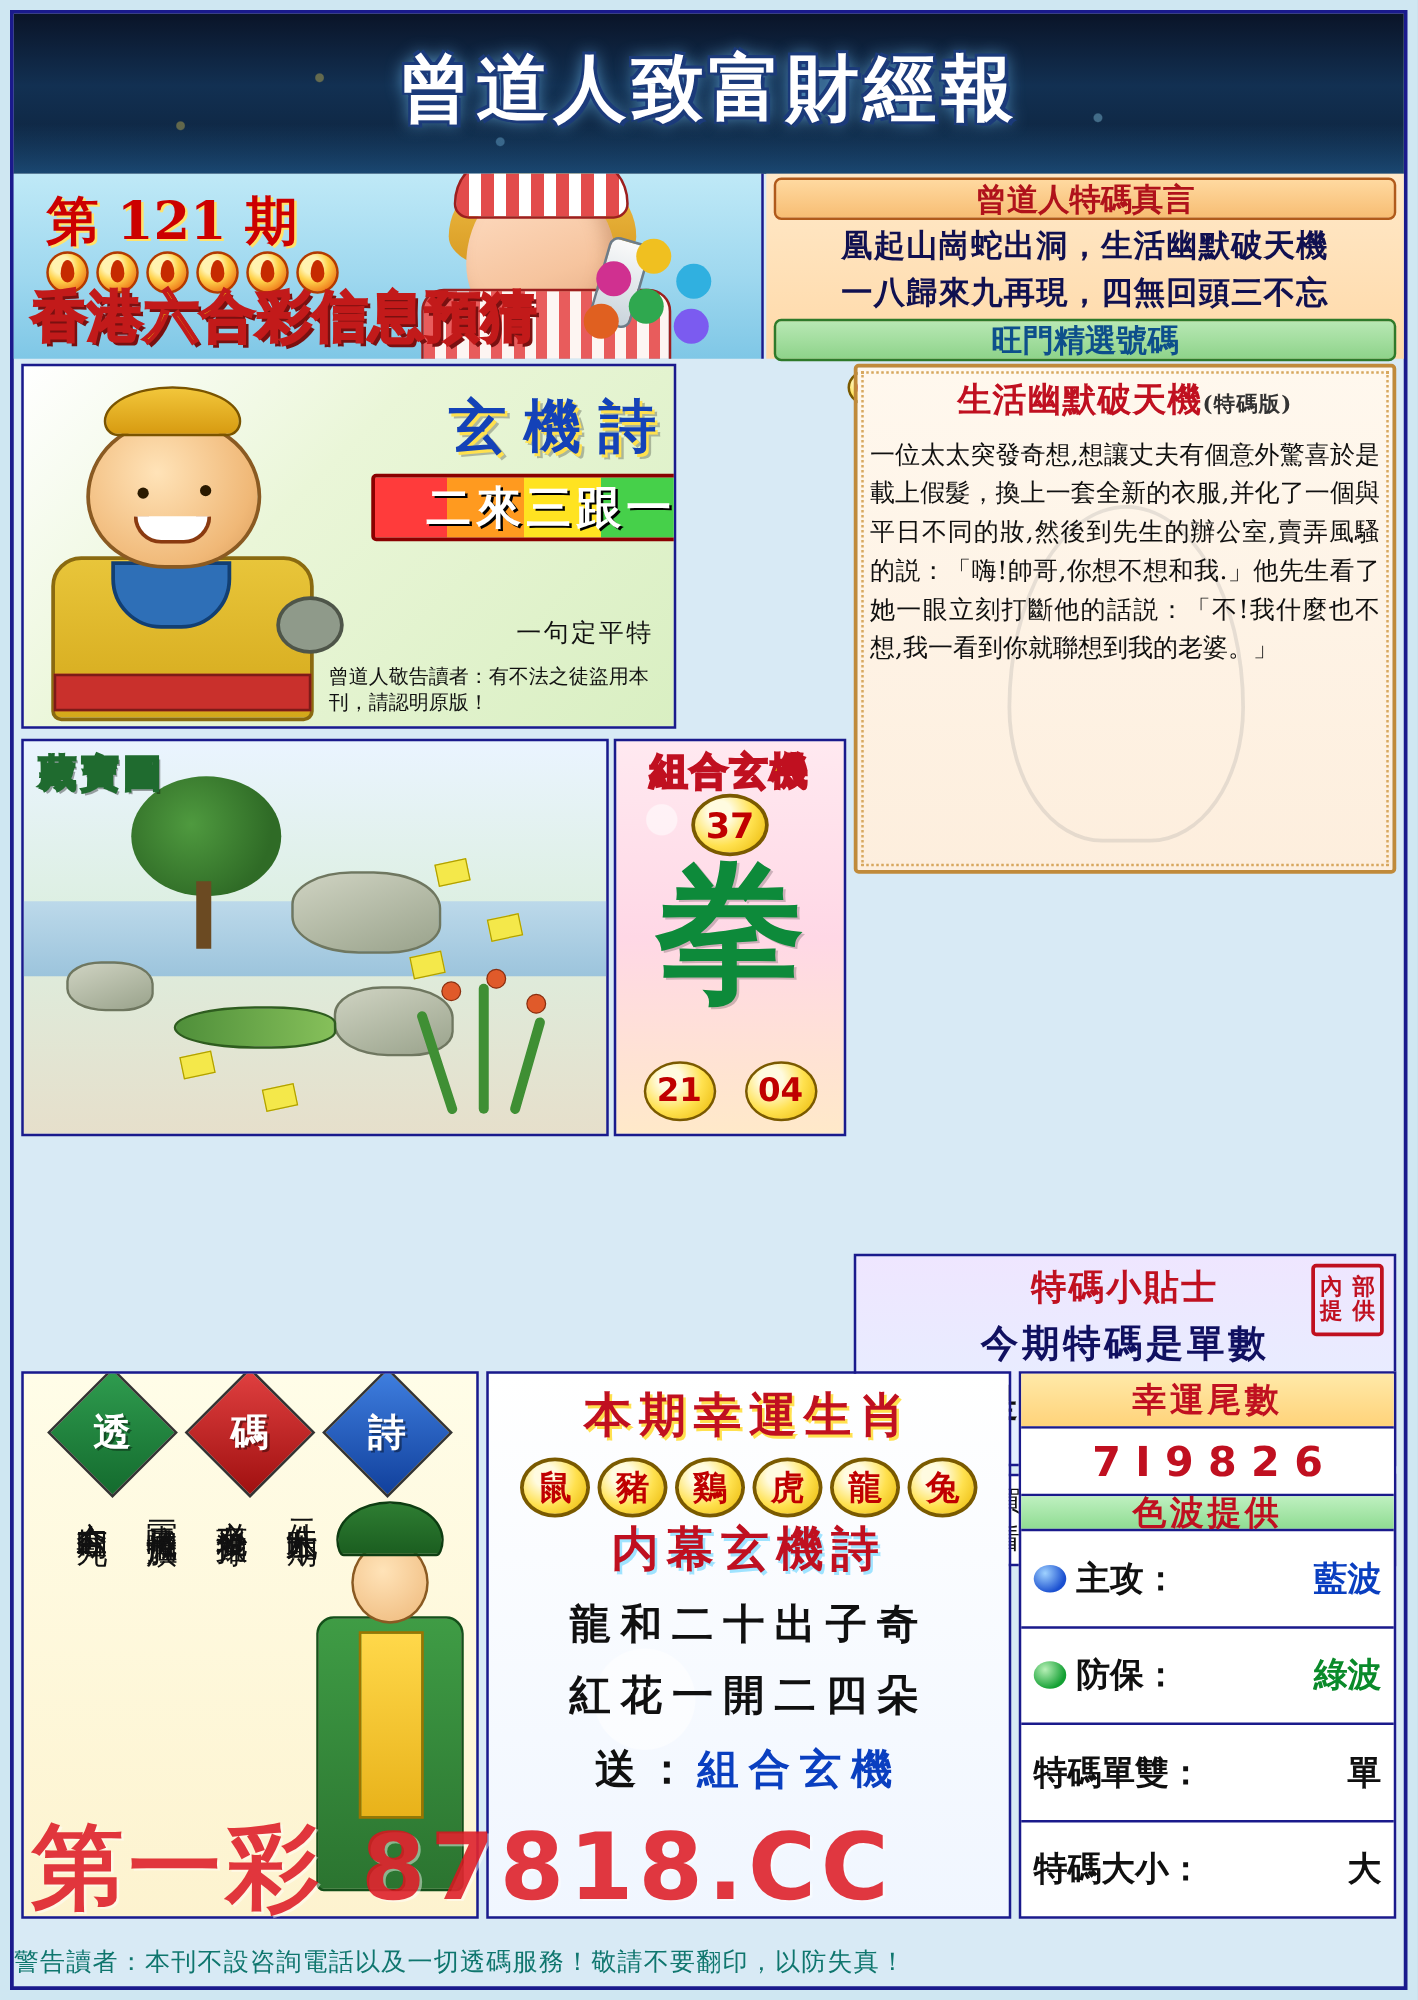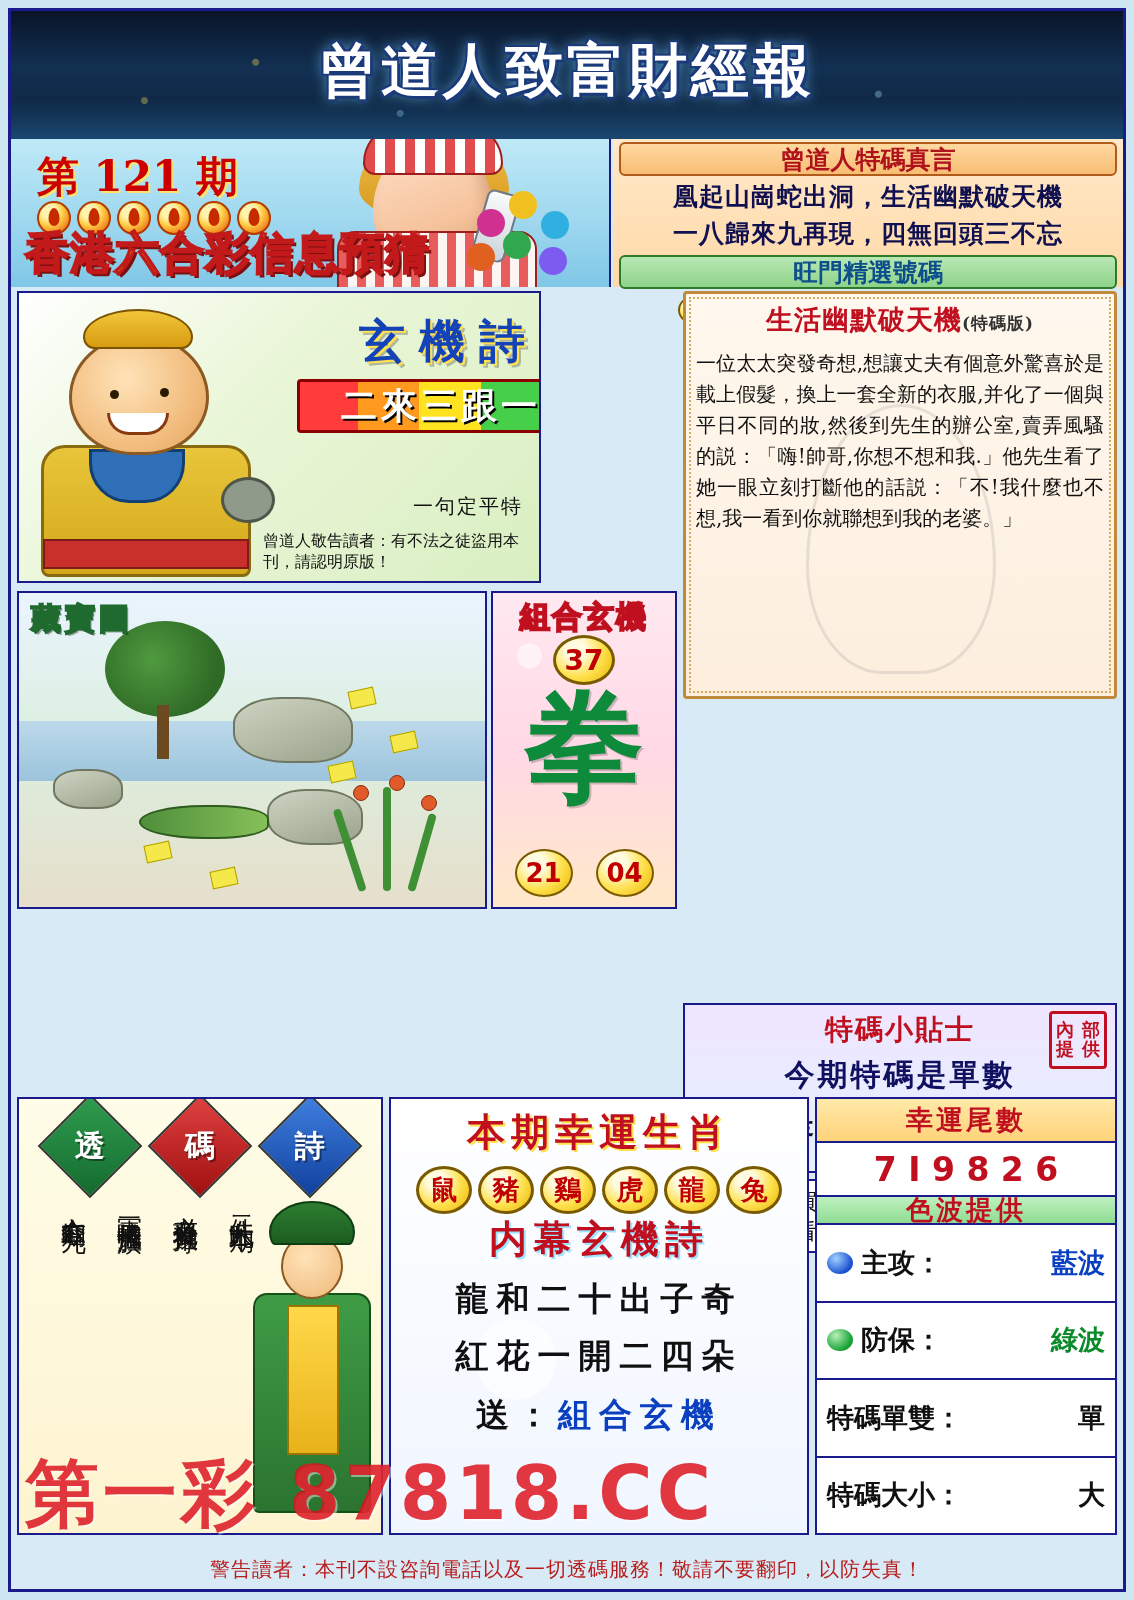--- a/index.html
+++ b/index.html
@@ -432,22 +432,22 @@
   .rc-row.green .rc-val{ color:#0a8a2a; }
 
   .watermark{
     position:absolute; left:14px; bottom:44px; width:1100px;
     font-family:"DejaVu Sans", sans-serif; font-size:74px; font-weight:bold;
     color:rgba(220,20,30,.85); letter-spacing:4px; white-space:nowrap;
     text-shadow:2px 2px 0 rgba(255,255,255,.45);
     pointer-events:none;
   }
   .footer{
-    position:absolute; left:0; bottom:6px; width:100%; text-align:center;
-    font-family:Liberation Mono, monospace; font-size:20px; color:#b91c1c; letter-spacing:1px;
+    position:absolute; left:0; bottom:6px; width:100%; text-align:left;
+    font-family:Liberation Mono, monospace; font-size:20px; color:#0f766e; letter-spacing:1px;
   }
 </style>
 </head>
 <body>
 
 <div class="page">
  <div class="frame">
 
   <div class="masthead">
     <div class="mh-title">曾道人致富財經報</div>

